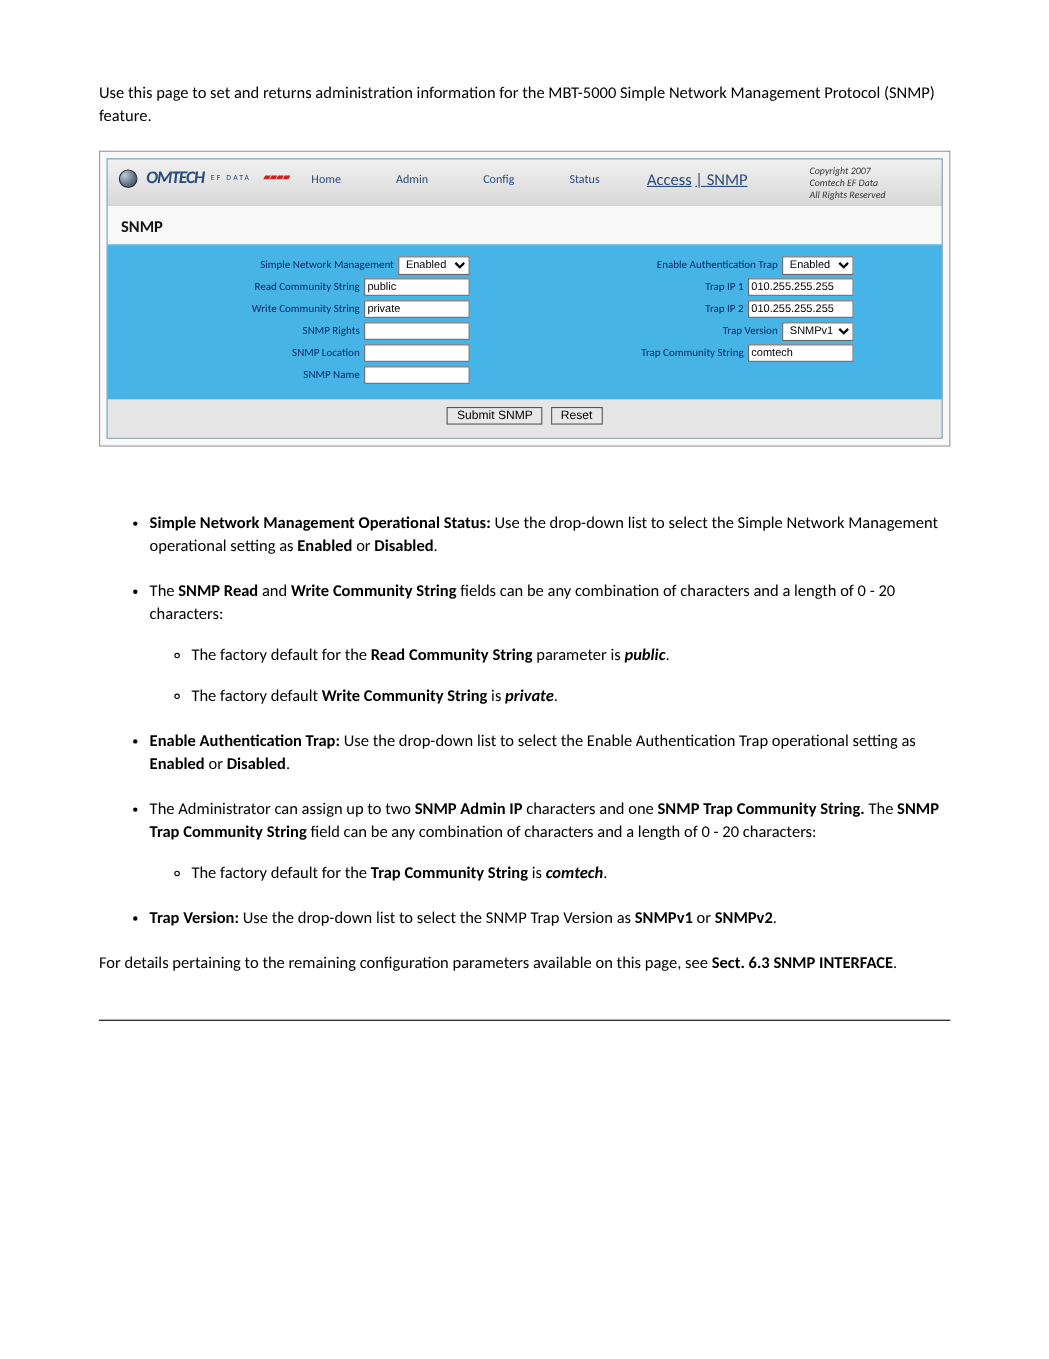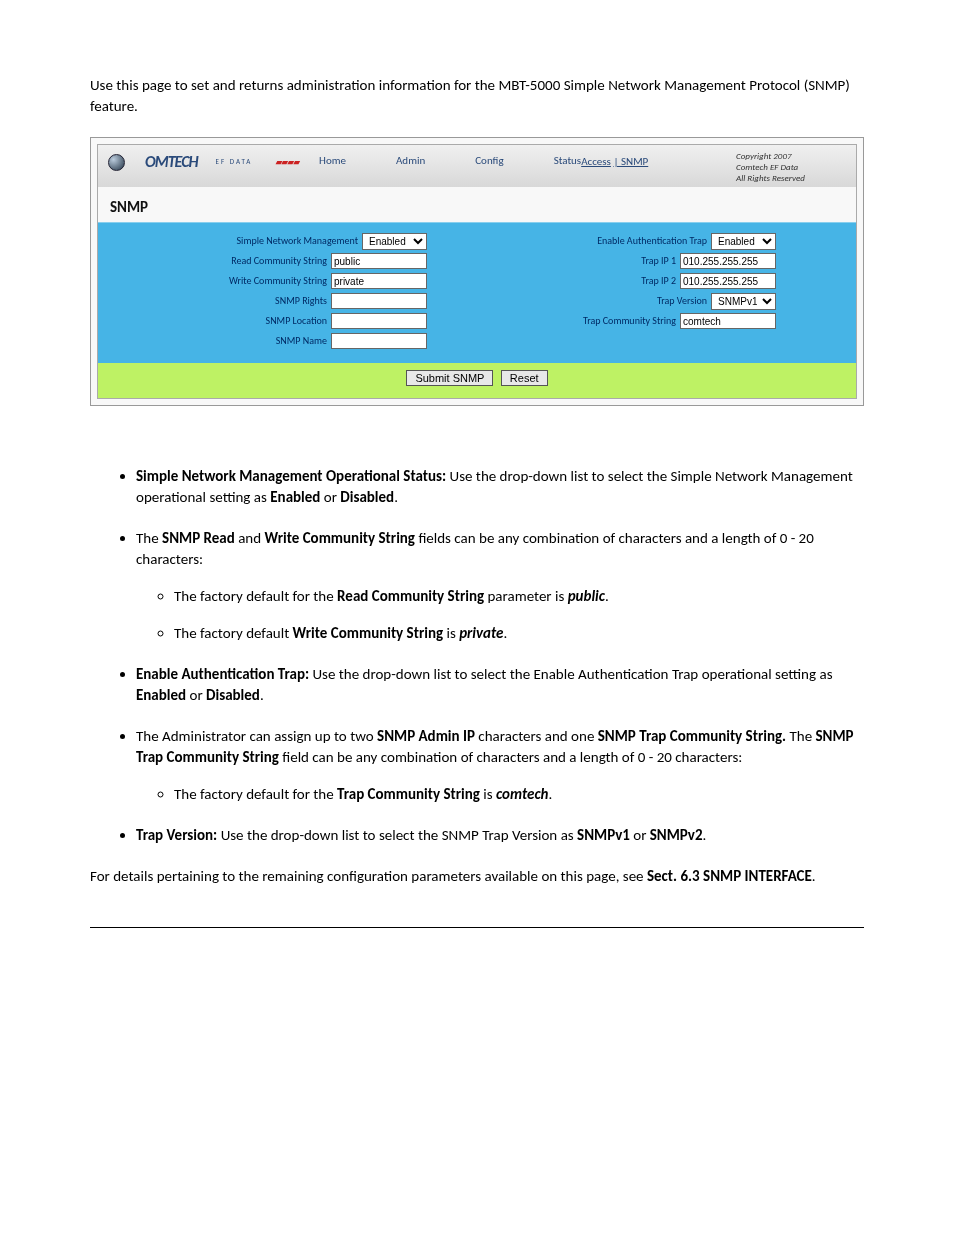--- a/index.html
+++ b/index.html
@@ -27,21 +27,21 @@
   .app-header {
     display: flex;
     align-items: flex-start;
     padding: 6px 10px 4px 10px;
     background: linear-gradient(#f0f0f0, #d8d8d8);
     font-size: 11px;
   }
   .logo-area {
     display: flex;
     align-items: center;
-    gap: 20px;
+    gap: 8px;
     margin-right: 80px;
   }
   .logo-ball {
     width: 15px;
     height: 15px;
     border-radius: 50%;
     background: radial-gradient(circle at 30% 30%, #bcd, #234);
     border: 1px solid #223;
   }
   .logo-text {
@@ -74,22 +74,23 @@
     display: flex;
     gap: 50px;
     color: #2a4a7a;
   }
   .nav-row a {
     text-decoration: none;
     color: #2a4a7a;
   }
   .subnav-row {
     color: #2a4a7a;
-    font-size: 11px;
+    font-size: 15px;
     margin-top: 3px;
+    margin-left: 43px;
   }
   .subnav-row span {
     text-decoration: underline;
   }
   .copy-area {
     text-align: left;
     font-size: 9px;
     font-style: italic;
     color: #333;
     line-height: 1.2;
@@ -132,21 +133,21 @@
     border: 1px solid #666;
     background: #fff;
     padding: 0 2px;
     width: 90px;
   }
   .row select {
     height: 17px;
     width: 65px;
   }
   .btn-row {
-    background: #bef264;
+    background: #e5e5e5;
     text-align: center;
     padding: 4px 0 10px 0;
   }
   .btn-row button {
     font-size: 11px;
     border: 1px solid #555;
     background: #e8e8e8;
     padding: 1px 8px;
     margin: 0 2px;
   }

